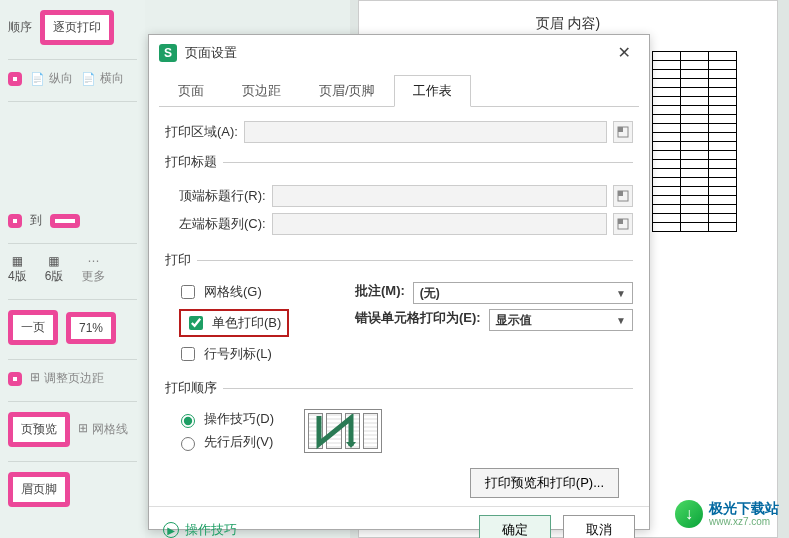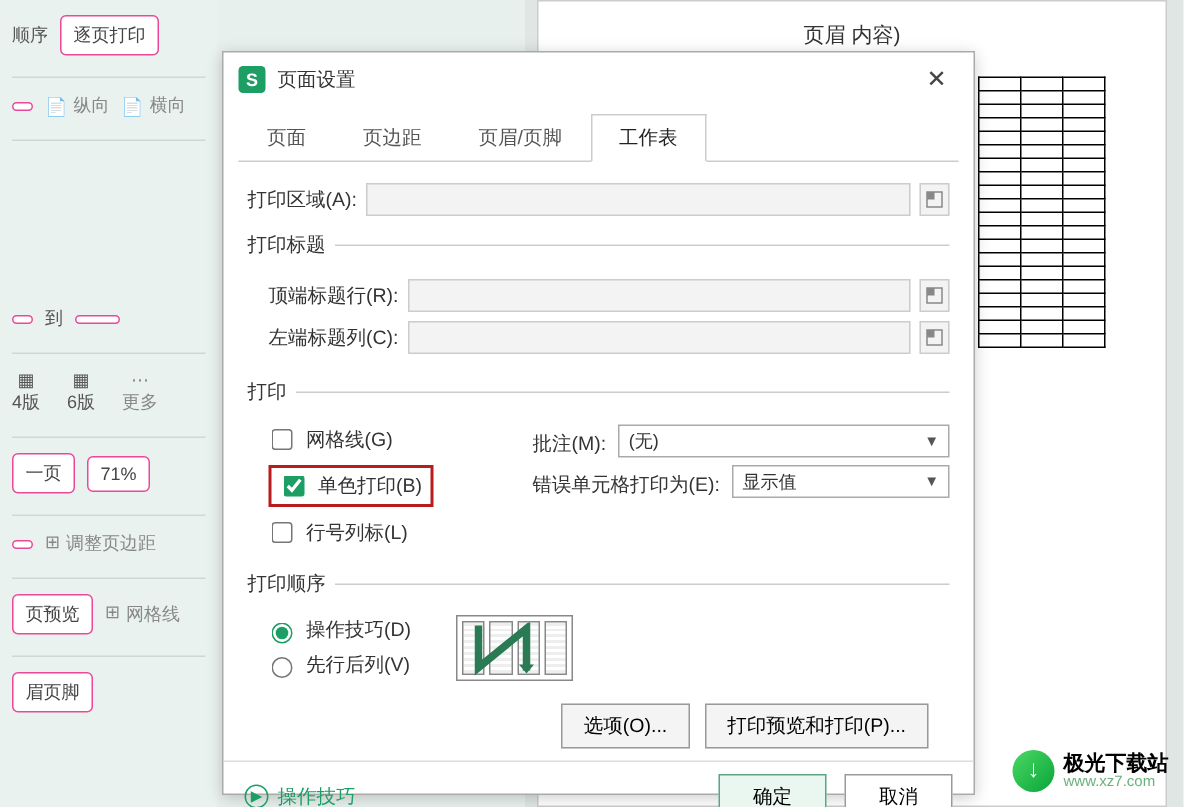--- a/index.html
+++ b/index.html
@@ -1,36 +1,36 @@
 <!DOCTYPE html>
 <html><head>
 <meta charset="utf-8">
 <style>
   * { box-sizing: border-box; font-family: "Microsoft YaHei", "PingFang SC", sans-serif; }
   body { margin: 0; width: 789px; height: 538px; background: #e8f0ed; overflow: hidden; position: relative; }
 
   
   .bg-panel { position: absolute; left: 0; top: 0; width: 145px; height: 538px; background: #eaf2ef; padding: 10px 8px; font-size: 12px; color: #555; }
   .bg-row { display: flex; align-items: center; gap: 8px; margin-bottom: 14px; }
-  .bg-chip { background: #fff; border: 1px solid #ec4899; border-radius: 4px; padding: 4px 8px; font-size: 12px; color: #444; }
+  .bg-chip { background: #fff; border: 5px solid #ec4899; border-radius: 4px; padding: 4px 8px; font-size: 12px; color: #444; }
   .bg-divider { height: 1px; background: #d0d8d5; margin: 10px 0; }
 
   
   .bg-preview { position: absolute; left: 350px; top: 0; width: 439px; height: 538px; background: #dfe6e3; }
   .bg-paper { position: absolute; left: 8px; top: 0; width: 420px; height: 538px; background: #fff; border: 1px solid #ccc; }
   .bg-paper-header { text-align: center; font-size: 14px; color: #333; padding-top: 14px; }
   .bg-table { position: absolute; right: 40px; top: 50px; width: 85px; border-collapse: collapse; }
   .bg-table td { border: 1px solid #000; height: 9px; font-size: 6px; text-align: center; padding: 0 2px; }
 
   
   .watermark { position: absolute; right: 10px; bottom: 10px; display: flex; align-items: center; gap: 6px; z-index: 50; }
   .wm-logo { width: 28px; height: 28px; background: linear-gradient(135deg, #4bd964, #09a33a); border-radius: 50%; position: relative; }
   .wm-logo:before { content: "↓"; position: absolute; left: 50%; top: 50%; transform: translate(-50%,-50%); color: #fff; font-weight: bold; font-size: 16px; }
   .wm-text { display: flex; flex-direction: column; line-height: 1.1; }
-  .wm-text .t1 { color: #000000; font-size: 14px; font-weight: bold; }
+  .wm-text .t1 { color: #0369a1; font-size: 14px; font-weight: bold; }
   .wm-text .t2 { color: #6db07b; font-size: 10px; }
 
   
   .dialog { position: absolute; left: 148px; top: 34px; width: 502px; height: 496px; background: #fff; border: 1px solid #aaa; box-shadow: 0 2px 10px rgba(0,0,0,0.2); z-index: 10; }
   .dlg-title { display: flex; align-items: center; padding: 6px 10px; font-size: 13px; color: #333; }
   .dlg-title .app-icon { width: 18px; height: 18px; background: #1d9e64; border-radius: 3px; color: #fff; font-size: 12px; font-weight: bold; display: flex; align-items: center; justify-content: center; margin-right: 8px; }
   .dlg-close { margin-left: auto; font-size: 16px; cursor: pointer; padding: 2px 8px; color: #444; }
 
   
   .tabs { display: flex; border-bottom: 1px solid #ccc; margin: 4px 10px 0 10px; font-size: 13px; }
@@ -49,21 +49,21 @@
   .indent { padding-left: 14px; }
 
   .checkbox-row, .radio-row { display: flex; align-items: center; gap: 6px; margin: 5px 0; }
   .checkbox-row input[type="checkbox"], .radio-row input[type="radio"] { width: 14px; height: 14px; accent-color: #1d9e64; margin-left: 2px; }
 
   .highlight-box { border: 2px solid #b91c1c; padding: 2px 6px; display: inline-flex; align-items: center; gap: 6px; margin: 2px 0; }
 
   .two-col { display: flex; }
   .left-col { width: 190px; }
   .right-col { flex: 1; }
-  .opt-row { display: flex; align-items: flex-end; margin: 5px 0; gap: 8px; }
+  .opt-row { display: flex; align-items: flex-start; margin: 5px 0; gap: 8px; font-weight: bold; }
   .dropdown { flex: 1; height: 22px; border: 1px solid #aaa; background: #fff; display: flex; align-items: center; padding: 0 6px; justify-content: space-between; font-size: 12px; }
   .caret { font-size: 10px; color: #555; }
 
   .order-illus { width: 78px; height: 44px; border: 1px solid #888; display: flex; padding: 3px; gap: 3px; position: relative; margin-left: 30px; background: #fff; }
   .illus-page { flex: 1; border: 1px solid #888; background: repeating-linear-gradient(to bottom, #eee 0 2px, #fff 2px 4px); }
   .illus-arrow { position: absolute; left: 6px; top: 4px; }
 
   .btn-row { display: flex; justify-content: flex-end; gap: 10px; padding: 8px 14px; }
   .btn { border: 1px solid #999; background: #f4f4f4; padding: 5px 14px; font-size: 13px; cursor: pointer; min-width: 70px; }
 
@@ -343,21 +343,20 @@
             <div class="illus-page"></div>
           <svg class="illus-arrow" width="66" height="36">
             <path d="M8 2 L8 30 L40 4 L40 32" fill="none" stroke="#2a7a54" stroke-width="5"></path>
             <path d="M35 28 L40 34 L45 28 Z" fill="#2a7a54"></path>
           </svg>
         </div>
       </div>
     </fieldset>
 
     <div class="btn-row">
-      <button class="btn">选项(O)...</button>
       <button class="btn">打印预览和打印(P)...</button>
     </div>
   </div>
 
   <div class="dlg-footer">
     <div class="tips">
       <span class="tips-icon">▶</span>
       <span>操作技巧</span>
     </div>
     <div class="footer-btns">

